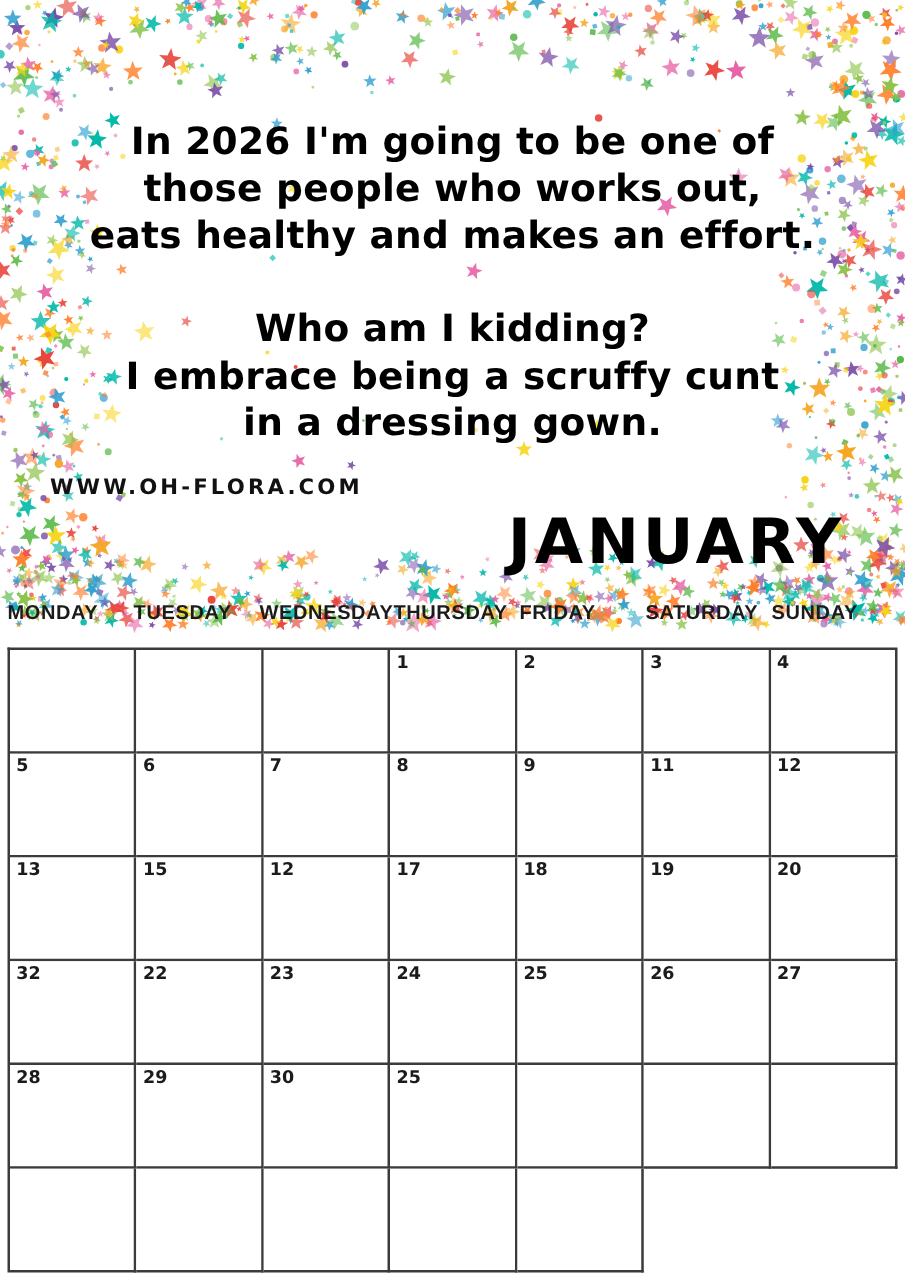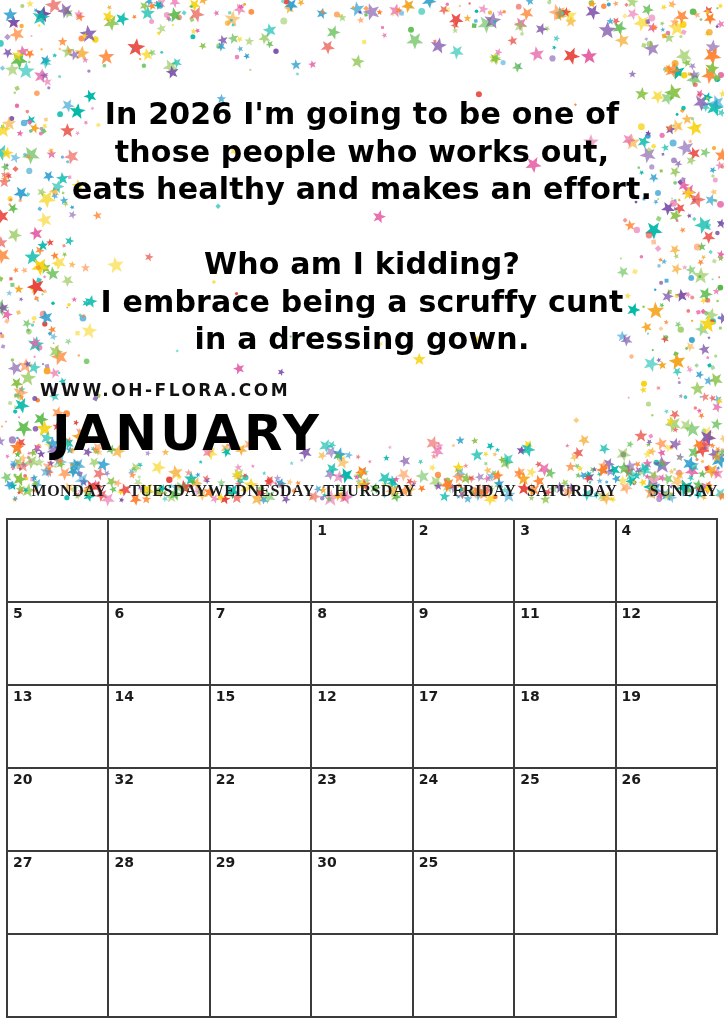--- a/index.html
+++ b/index.html
@@ -64,44 +64,44 @@
     width: 644px;
     font-family: "DejaVu Sans", sans-serif;
     font-weight: bold;
     font-size: 17px;
     letter-spacing: 2.5px;
     color: #111111;
   }
 
   #month-title {
     position: absolute;
-    left: 52px;
+    left: 32px;
     top: 404px;
     width: 644px;
-    text-align: left;
+    text-align: right;
     font-family: "DejaVu Sans", sans-serif;
     font-weight: bold;
     font-size: 50px;
     letter-spacing: 3px;
     color: #000000;
   }
 
   
   #weekday-row {
     position: absolute;
     left: 6px;
     top: 482px;
     width: 712px;
     height: 34px;
     display: flex;
   }
   .weekday {
     flex: 1 1 0;
-    text-align: right;
-    font-family: Liberation Serif, serif;
+    text-align: left;
+    font-family: Liberation Sans, sans-serif;
     font-weight: bold;
     font-size: 16px;
     letter-spacing: 0.5px;
     color: #1b1b1b;
     text-transform: uppercase;
   }
 
   
   #grid {
     position: absolute;
@@ -1441,23 +1441,20 @@
       <div class="cell">
         <span class="daynum">11</span>
       </div>
       <div class="cell">
         <span class="daynum">12</span>
       </div>
       <div class="cell">
         <span class="daynum">13</span>
       </div>
       <div class="cell">
-        <span class="daynum">14</span>
-      </div>
-      <div class="cell">
         <span class="daynum">15</span>
       </div>
       <div class="cell">
         <span class="daynum">12</span>
       </div>
       <div class="cell">
         <span class="daynum">17</span>
       </div>
       <div class="cell">
         <span class="daynum">18</span>

